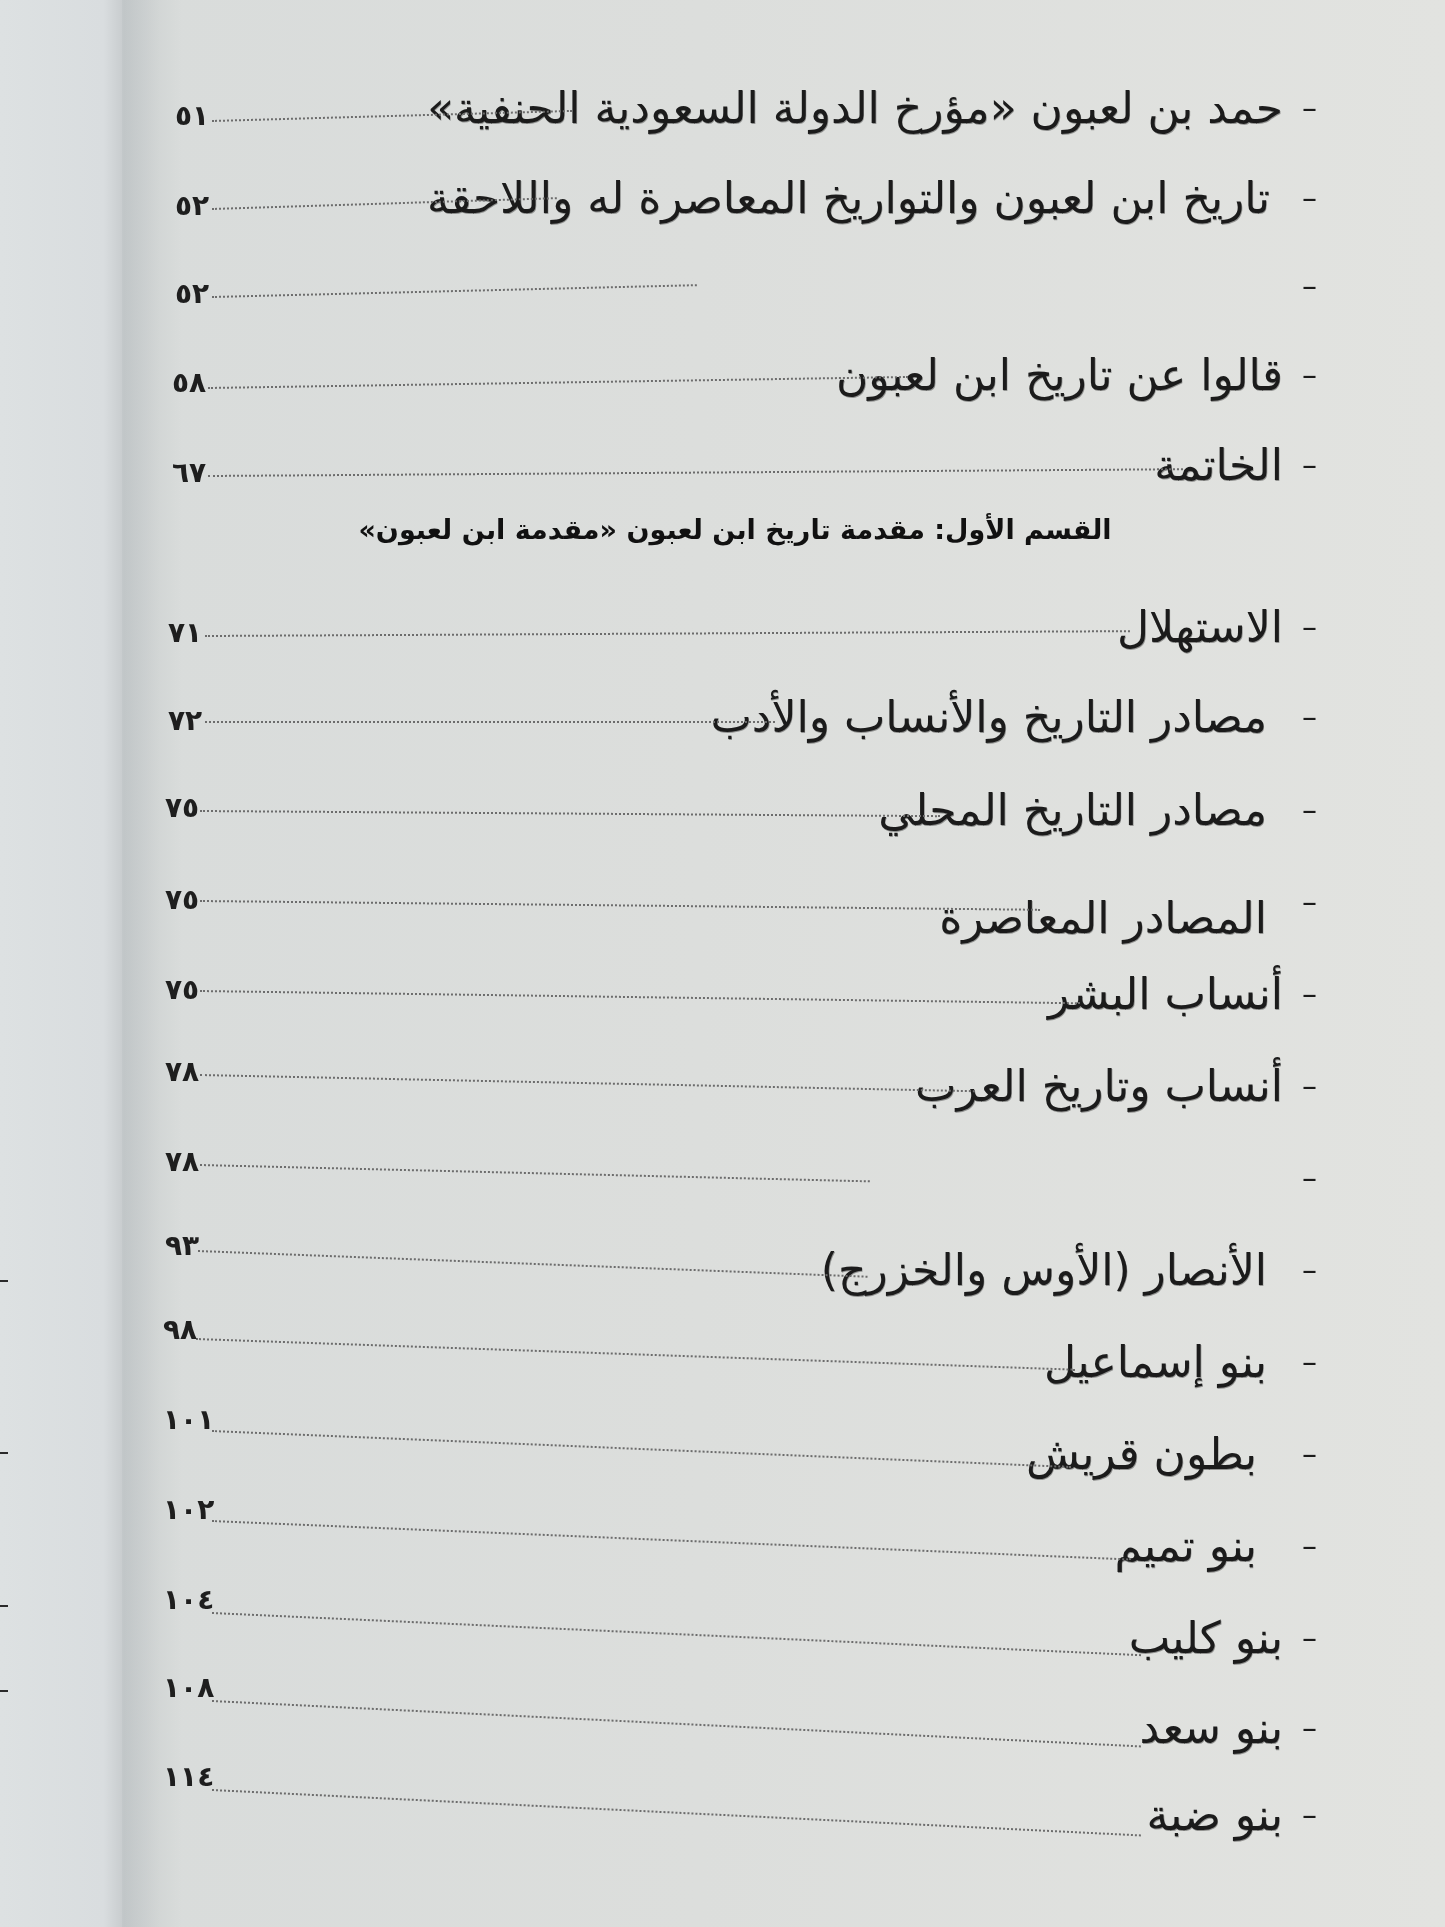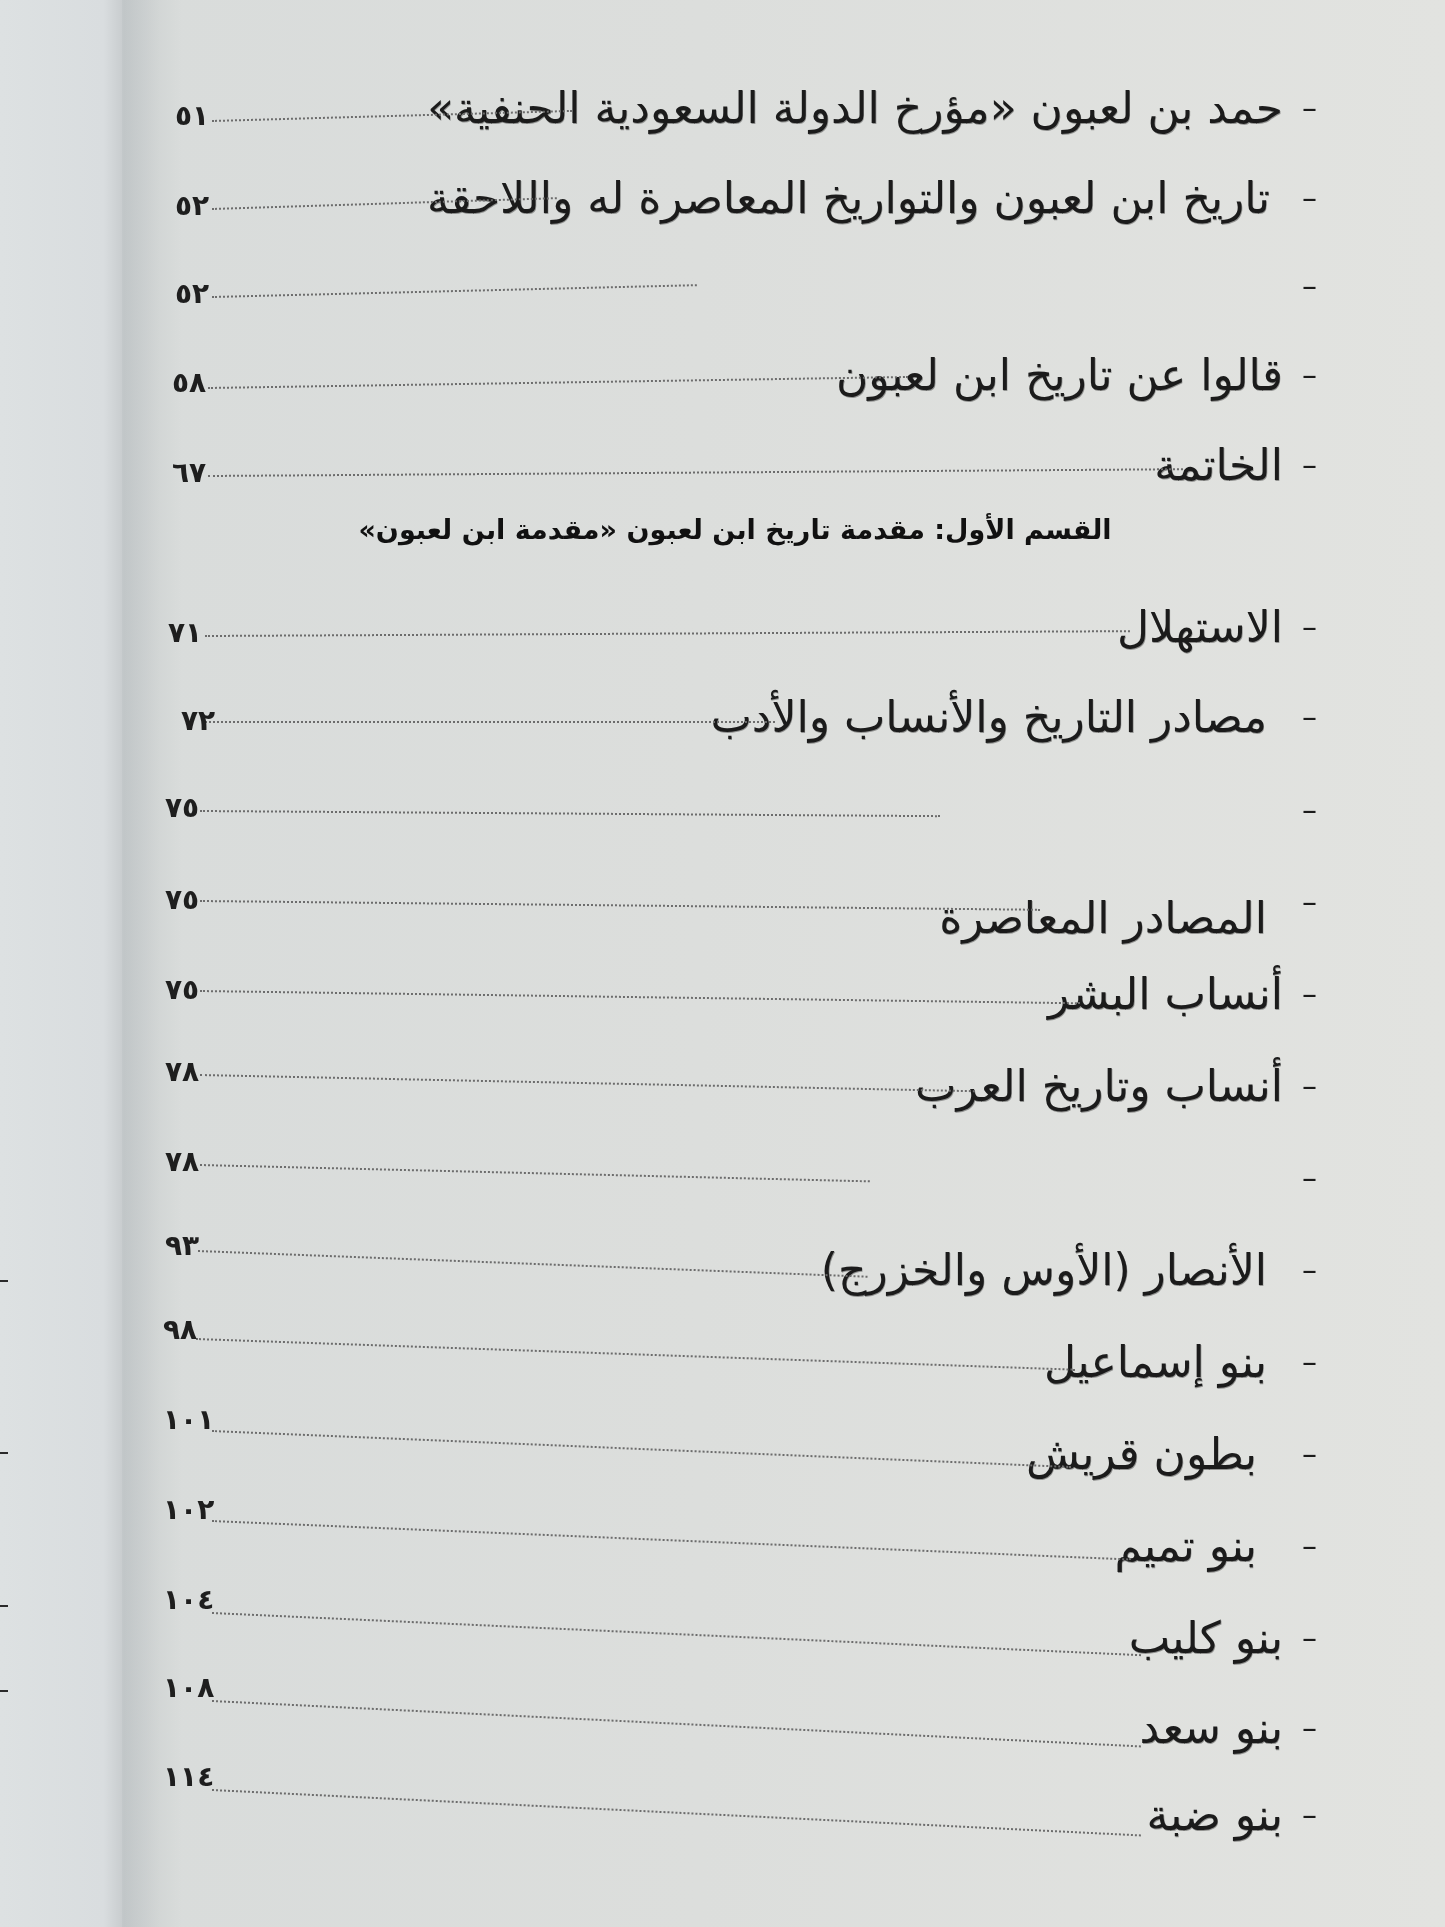--- a/index.html
+++ b/index.html
@@ -94,25 +94,26 @@
     <span class="dash" style="right:128px;top:0">–</span>
     <span class="entry-text" style="right:162px;top:0">الاستهلال</span>
     <span class="leader" style="left:205px;top:28px;width:925px;transform:rotate(-0.3deg)"></span>
     <span class="page-num" style="left:168px;top:10px">٧١</span>
   </div>
 
   <div class="row" style="top:697px">
     <span class="dash" style="right:128px;top:0">–</span>
     <span class="entry-text" style="right:178px;top:0">مصادر التاريخ والأنساب والأدب</span>
     <span class="leader" style="left:205px;top:24px;width:570px;transform:rotate(0deg)"></span>
-    <span class="page-num" style="left:181px;top:8px">٧٢</span>
+    <span class="page-num" style="left:168px;top:8px">٧٢</span>
   </div>
 
   <div class="row" style="top:790px">
     <span class="dash" style="right:128px;top:0">–</span>
+    <span class="entry-text" style="right:178px;top:0">مصادر التاريخ المحلي</span>
     <span class="leader" style="left:200px;top:20px;width:740px;transform:rotate(0.4deg)"></span>
     <span class="page-num" style="left:165px;top:2px">٧٥</span>
   </div>
 
   <div class="row" style="top:882px">
     <span class="dash" style="right:128px;top:0">–</span>
     <span class="entry-text" style="right:178px;top:16px">المصادر المعاصرة</span>
     <span class="leader" style="left:200px;top:18px;width:840px;transform:rotate(0.6deg)"></span>
     <span class="page-num" style="left:165px;top:2px">٧٥</span>
   </div>

